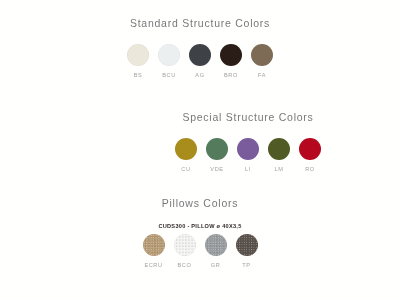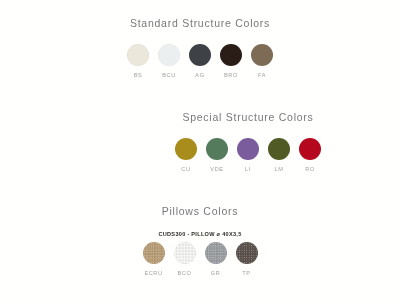--- a/index.html
+++ b/index.html
@@ -24,21 +24,21 @@
     position: absolute;
     left: 0;
     width: 400px;
     display: flex;
     flex-direction: column;
     align-items: center;
   }
 
   .section-standard { top: 17px; }
   .section-special  { top: 111px; margin-left: 48px; }
-  .section-pillows  { top: 205px; }
+  .section-pillows  { top: 197px; }
 
   .section-title {
     font-family: "Liberation Sans", sans-serif;
     font-size: 10.5px;
     font-weight: 300;
     color: #77787a;
     letter-spacing: 0.75px;
     line-height: 13px;
     white-space: nowrap;
     -webkit-font-smoothing: antialiased;

